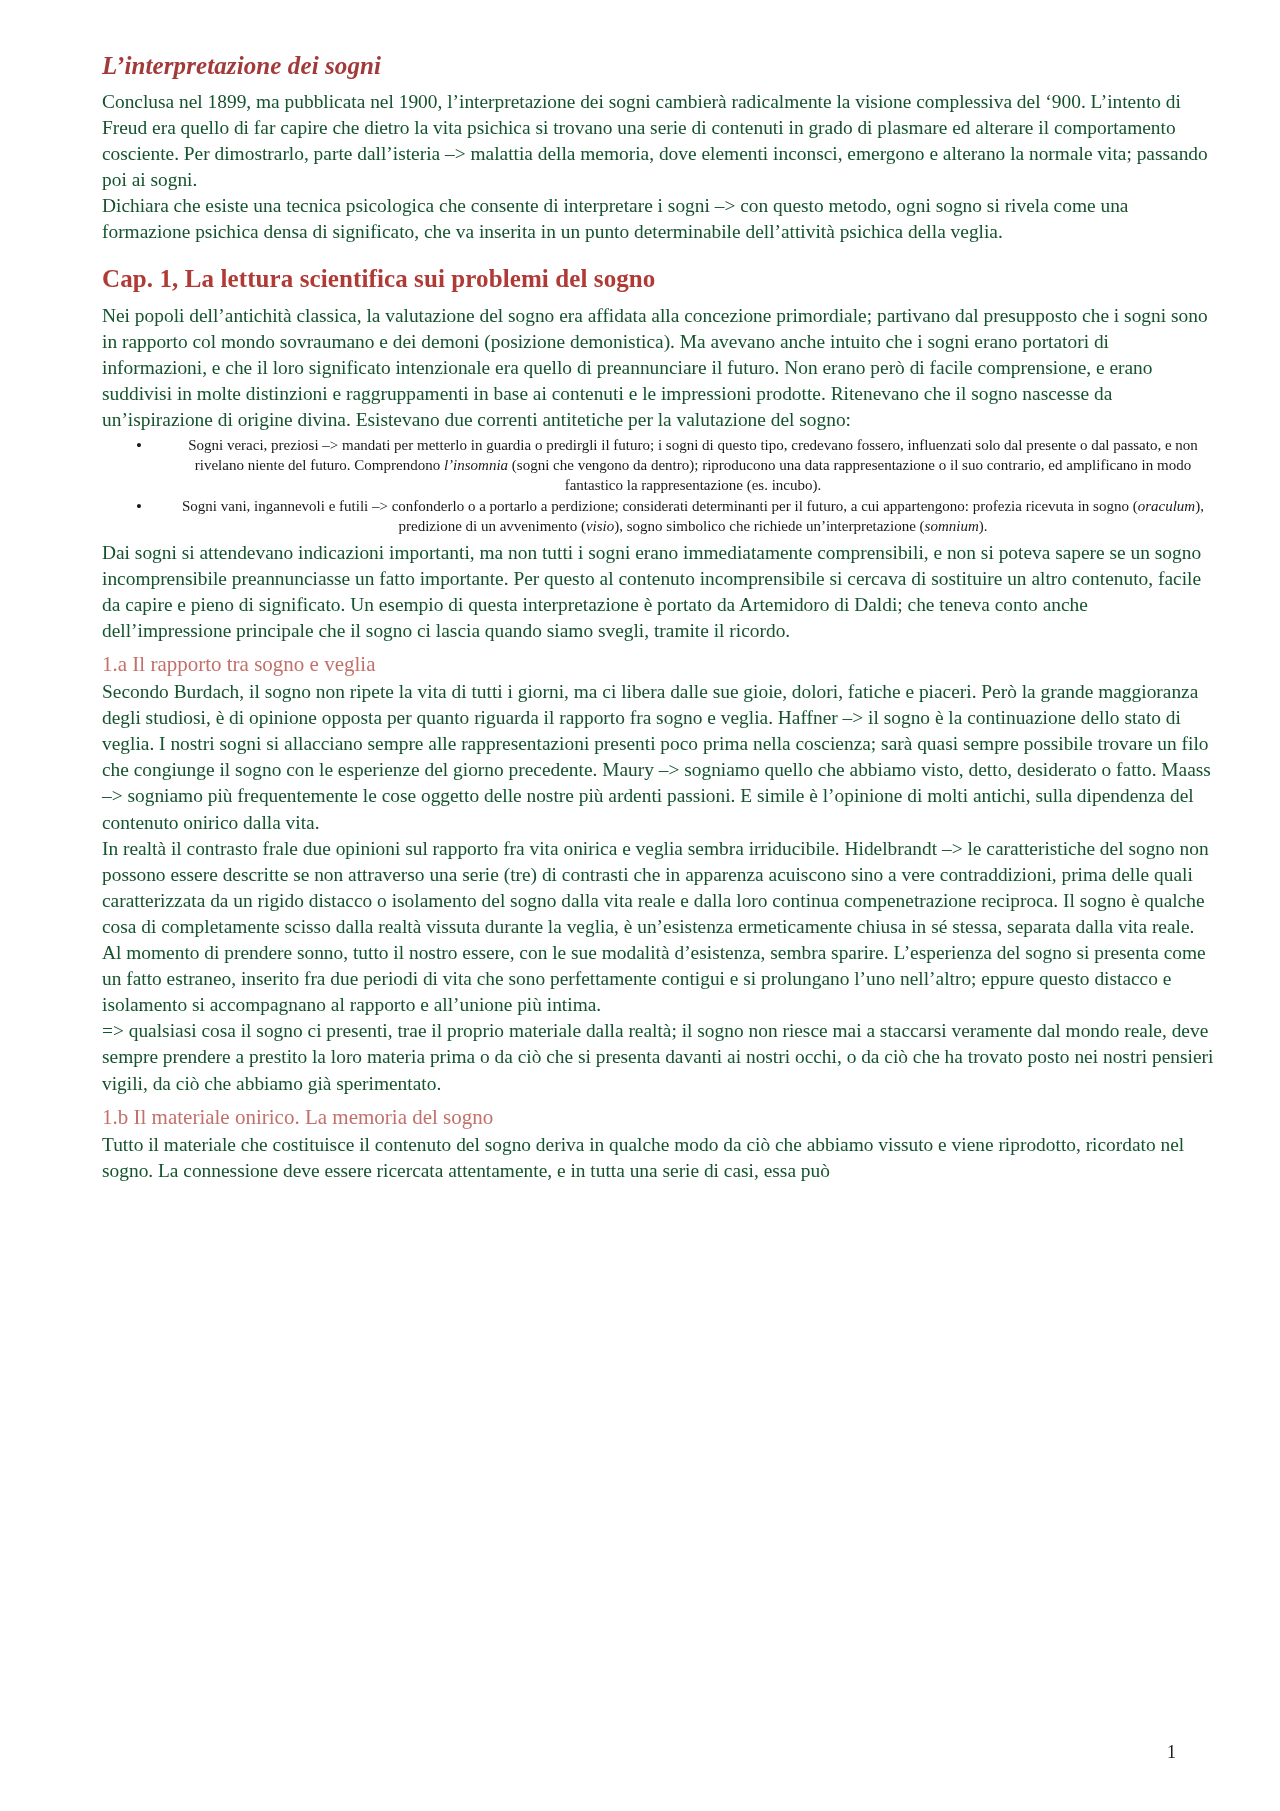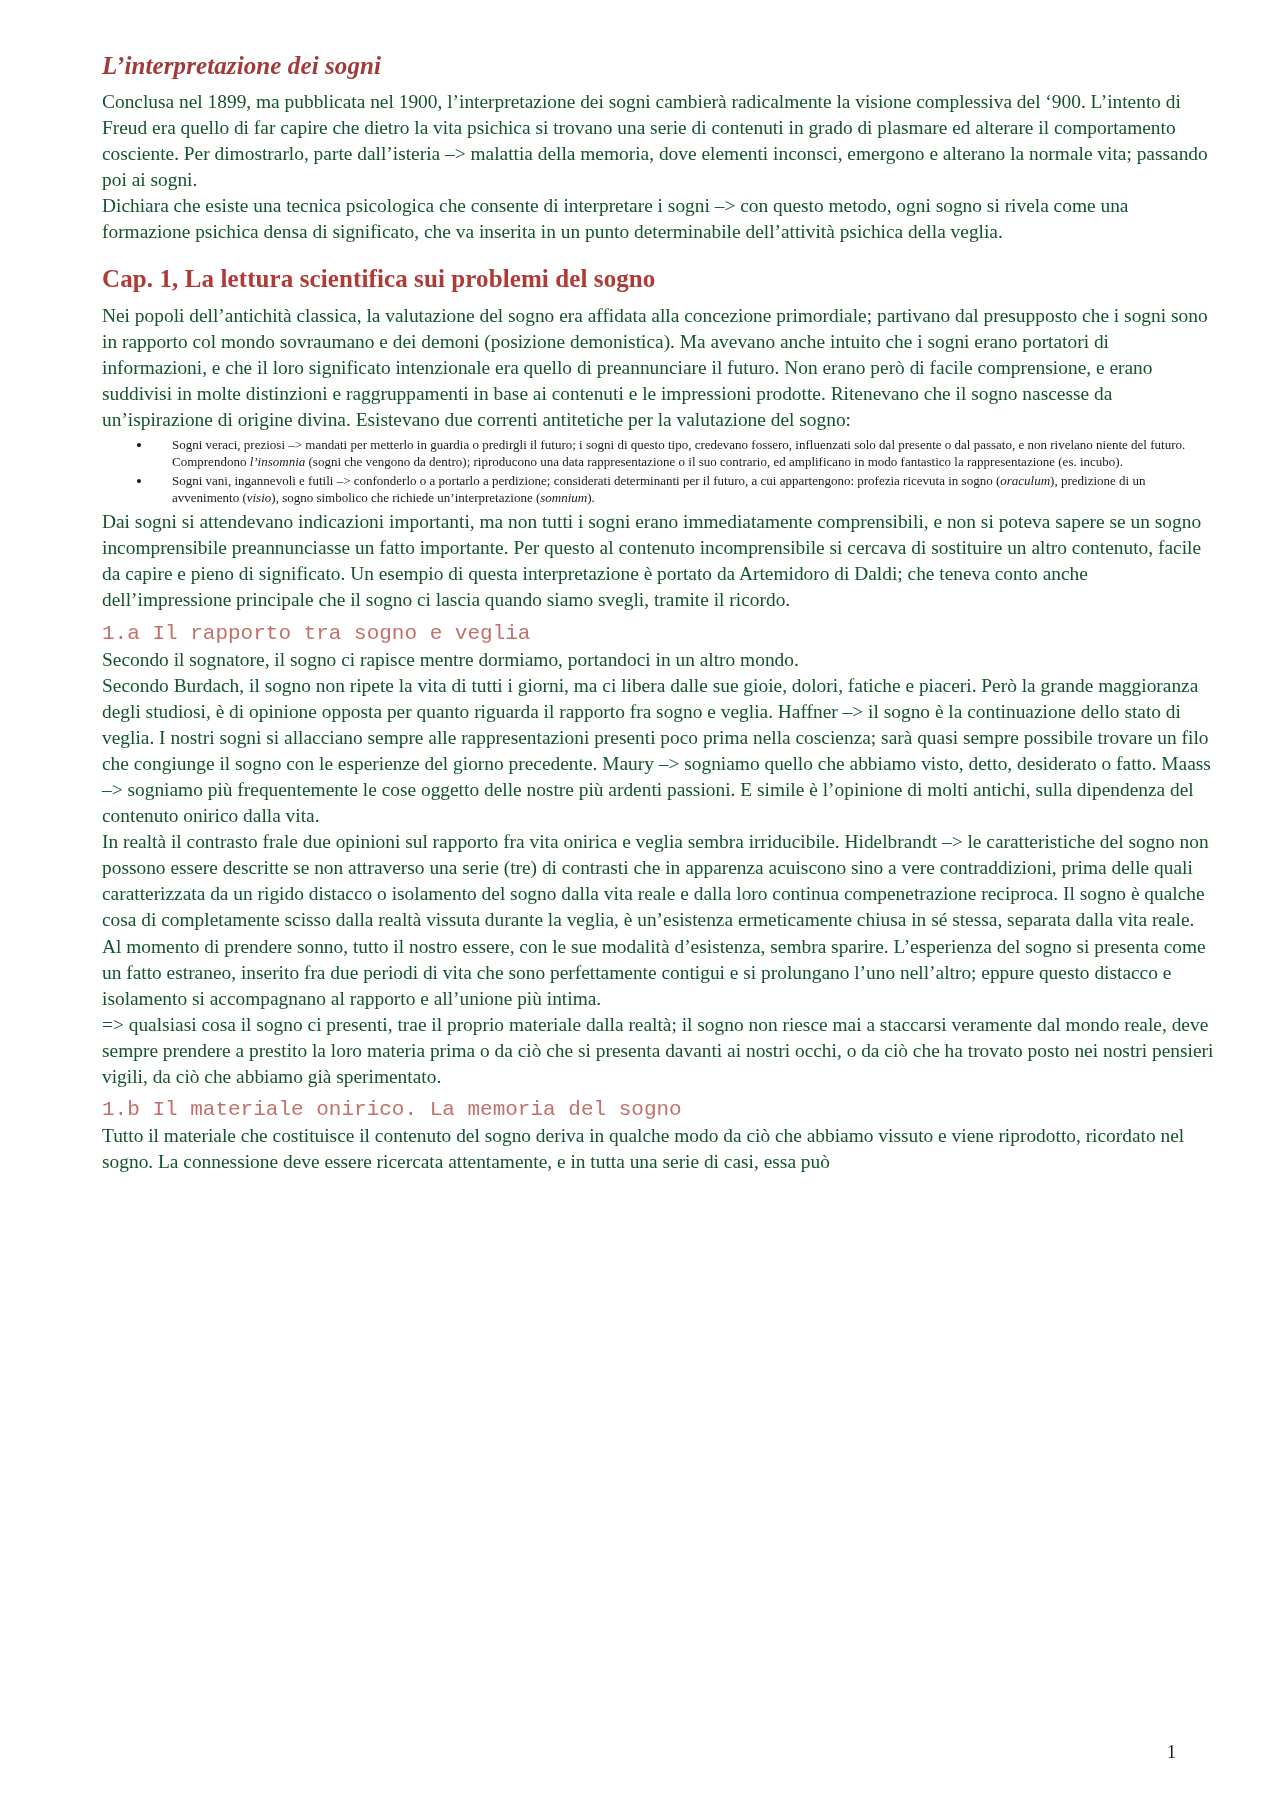--- a/index.html
+++ b/index.html
@@ -39,33 +39,33 @@
     font-size: 25px;
     color: #b03a35;
     margin: 19px 0 10px 0;
     letter-spacing: 0.1px;
   }
   .section-heading {
     font-size: 21px;
     color: #c2706a;
     margin: 8px 0 2px 0;
     font-weight: normal;
-    font-family: Liberation Mono, monospace;
   }
   ul.bullets {
     list-style: none;
     margin: 3px 0 3px 0;
     padding: 0 0 0 34px;
   }
   ul.bullets li {
     position: relative;
-    font-size: 13px;
+    font-size: 15px;
     line-height: 1.33;
     padding-left: 36px;
     margin-bottom: 1px;
+    text-align: center;
   }
   ul.bullets li::before {
     content: "\2022";
     position: absolute;
     left: 0;
     top: -1px;
     font-size: 17px;
     color: #1a1a1a;
   }
   .it { font-style: italic; }
@@ -92,21 +92,20 @@
   <p class="body-text">Nei popoli dell’antichità classica, la valutazione del sogno era affidata alla concezione primordiale; partivano dal presupposto che i sogni sono in rapporto col mondo sovraumano e dei demoni (posizione demonistica). Ma avevano anche intuito che i sogni erano portatori di informazioni, e che il loro significato intenzionale era quello di preannunciare il futuro. Non erano però di facile comprensione, e erano suddivisi in molte distinzioni e raggruppamenti in base ai contenuti e le impressioni prodotte. Ritenevano che il sogno nascesse da un’ispirazione di origine divina. Esistevano due correnti antitetiche per la valutazione del sogno:</p>
 
   <ul class="bullets">
     <li><span>Sogni veraci, preziosi –&gt; mandati per metterlo in guardia o predirgli il futuro; i sogni di questo tipo, credevano fossero, influenzati solo dal presente o dal passato, e non rivelano niente del futuro. Comprendono </span><span class="it">l’insomnia</span><span> (sogni che vengono da dentro); riproducono una data rappresentazione o il suo contrario, ed amplificano in modo fantastico la rappresentazione (es. incubo).</span></li>
     <li><span>Sogni vani, ingannevoli e futili –&gt; confonderlo o a portarlo a perdizione; considerati determinanti per il futuro, a cui appartengono: profezia ricevuta in sogno (</span><span class="it">oraculum</span><span>), predizione di un avvenimento (</span><span class="it">visio</span><span>), sogno simbolico che richiede un’interpretazione (</span><span class="it">somnium</span><span>).</span></li>
   </ul>
 
   <p class="body-text">Dai sogni si attendevano indicazioni importanti, ma non tutti i sogni erano immediatamente comprensibili, e non si poteva sapere se un sogno incomprensibile preannunciasse un fatto importante. Per questo al contenuto incomprensibile si cercava di sostituire un altro contenuto, facile da capire e pieno di significato. Un esempio di questa interpretazione è portato da Artemidoro di Daldi; che teneva conto anche dell’impressione principale che il sogno ci lascia quando siamo svegli, tramite il ricordo.</p>
 
   <h3 class="section-heading">1.a Il rapporto tra sogno e veglia</h3>
-  <p class="body-text">Secondo il sognatore, il sogno ci rapisce mentre dormiamo, portandoci in un altro mondo.</p>
   <p class="body-text">Secondo Burdach, il sogno non ripete la vita di tutti i giorni, ma ci libera dalle sue gioie, dolori, fatiche e piaceri. Però la grande maggioranza degli studiosi, è di opinione opposta per quanto riguarda il rapporto fra sogno e veglia. Haffner –&gt; il sogno è la continuazione dello stato di veglia. I nostri sogni si allacciano sempre alle rappresentazioni presenti poco prima nella coscienza; sarà quasi sempre possibile trovare un filo che congiunge il sogno con le esperienze del giorno precedente. Maury –&gt; sogniamo quello che abbiamo visto, detto, desiderato o fatto. Maass –&gt; sogniamo più frequentemente le cose oggetto delle nostre più ardenti passioni. E simile è l’opinione di molti antichi, sulla dipendenza del contenuto onirico dalla vita.</p>
   <p class="body-text">In realtà il contrasto frale due opinioni sul rapporto fra vita onirica e veglia sembra irriducibile. Hidelbrandt –&gt; le caratteristiche del sogno non possono essere descritte se non attraverso una serie (tre) di contrasti che in apparenza acuiscono sino a vere contraddizioni, prima delle quali caratterizzata da un rigido distacco o isolamento del sogno dalla vita reale e dalla loro continua compenetrazione reciproca. Il sogno è qualche cosa di completamente scisso dalla realtà vissuta durante la veglia, è un’esistenza ermeticamente chiusa in sé stessa, separata dalla vita reale. Al momento di prendere sonno, tutto il nostro essere, con le sue modalità d’esistenza, sembra sparire. L’esperienza del sogno si presenta come un fatto estraneo, inserito fra due periodi di vita che sono perfettamente contigui e si prolungano l’uno nell’altro; eppure questo distacco e isolamento si accompagnano al rapporto e all’unione più intima.</p>
   <p class="body-text">=&gt; qualsiasi cosa il sogno ci presenti, trae il proprio materiale dalla realtà; il sogno non riesce mai a staccarsi veramente dal mondo reale, deve sempre prendere a prestito la loro materia prima o da ciò che si presenta davanti ai nostri occhi, o da ciò che ha trovato posto nei nostri pensieri vigili, da ciò che abbiamo già sperimentato.</p>
 
   <h3 class="section-heading">1.b Il materiale onirico. La memoria del sogno</h3>
   <p class="body-text">Tutto il materiale che costituisce il contenuto del sogno deriva in qualche modo da ciò che abbiamo vissuto e viene riprodotto, ricordato nel sogno. La connessione deve essere ricercata attentamente, e in tutta una serie di casi, essa può</p>
 
   <div class="page-number">1</div>
 </div>
 

